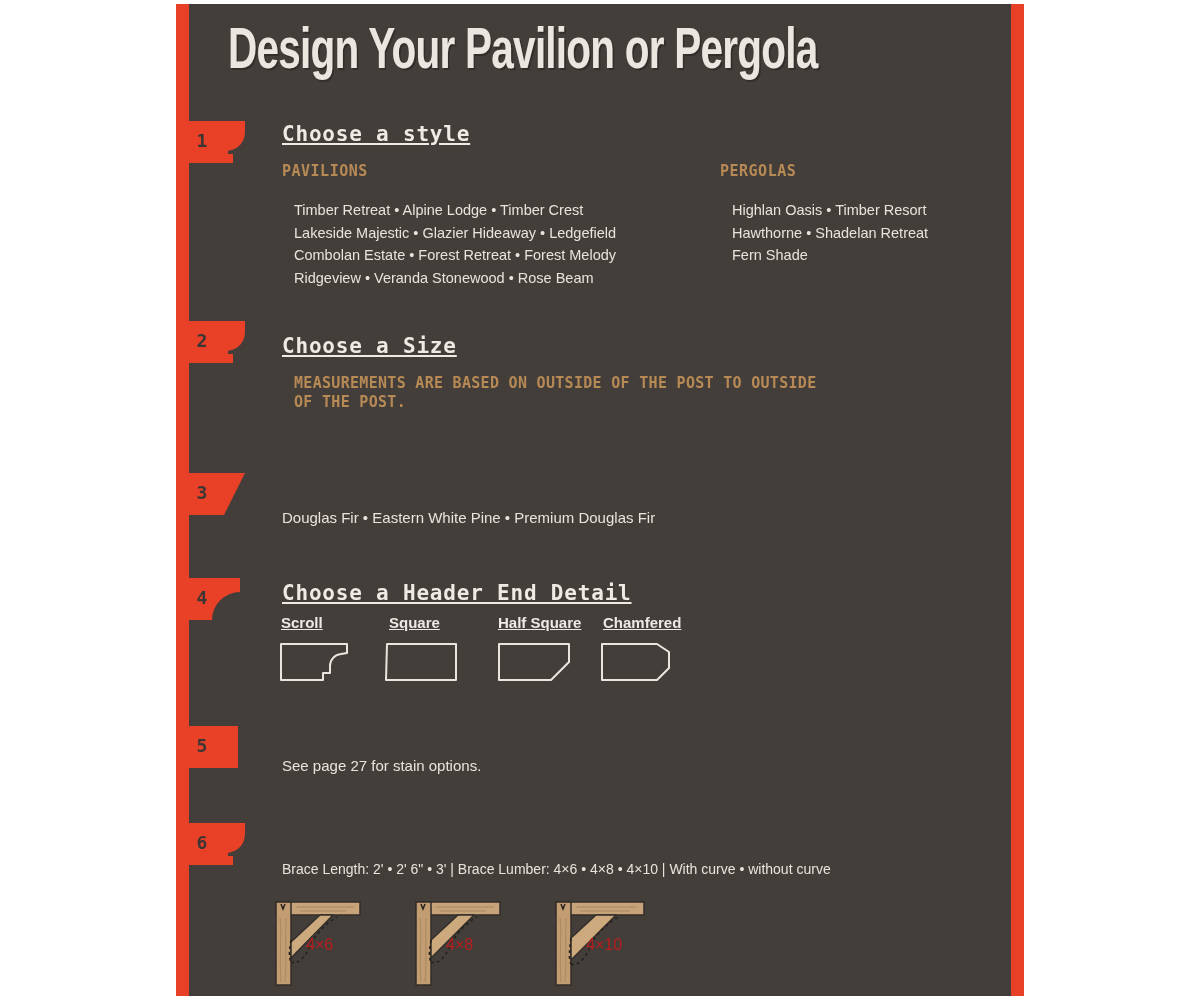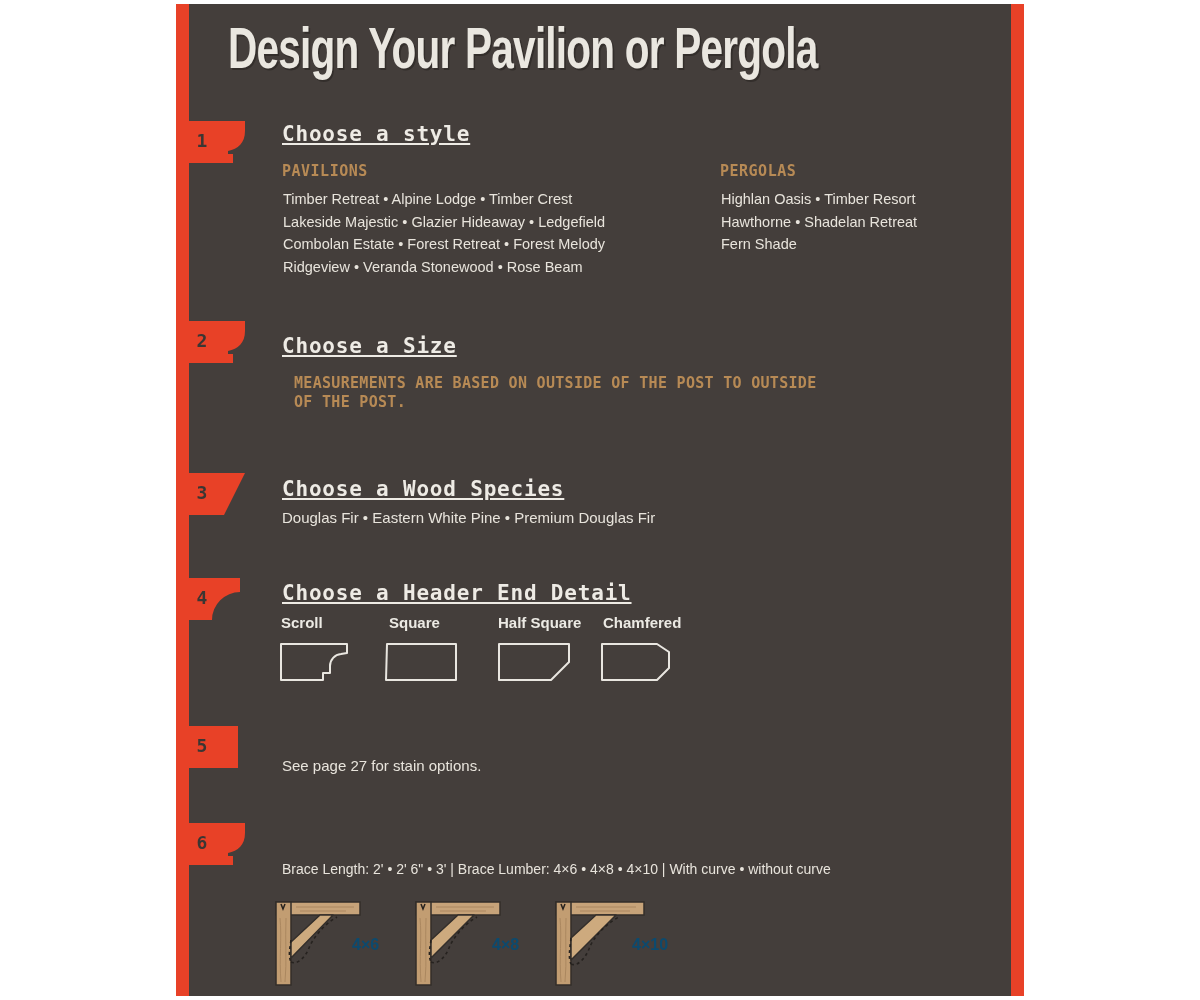--- a/index.html
+++ b/index.html
@@ -22,27 +22,27 @@
            font-family:"DejaVu Sans Mono", monospace;font-weight:bold;
            font-size:21px;letter-spacing:0.8px;white-space:nowrap;text-decoration:underline;}
   .eyebrow{position:absolute;margin:0;color:#b78a55;
            font-family:"DejaVu Sans Mono", monospace;font-weight:bold;
            font-size:15px;letter-spacing:0.5px;}
   .note{position:absolute;left:282px;width:550px;margin:12px;color:#b78a55;
         font-family:"DejaVu Sans Mono", monospace;font-weight:bold;
         font-size:15px;letter-spacing:0.3px;line-height:19px;}
   .body-text{position:absolute;left:282px;margin:0;color:#e8e4dc;
              font-size:15px;white-space:nowrap;}
-  .list{position:absolute;margin:1px;color:#e8e4dc;font-size:14.5px;line-height:22.5px;}
+  .list{position:absolute;margin:12px;color:#e8e4dc;font-size:14.5px;line-height:22.5px;}
   .list div{white-space:nowrap;}
-  .opt-label{position:absolute;margin:0;color:#eceae4;font-weight:bold;font-size:15px;white-space:nowrap;}
+  .opt-label{position:absolute;margin:0;color:#eceae4;font-weight:bold;font-size:15px;white-space:nowrap;text-decoration:underline;}
   .shape{position:absolute;}
   .brace{position:absolute;width:100px;height:94px;}
-  .brace .blabel{position:absolute;left:40px;top:40px;color:#0c4a6e;
-                 font-weight:bold;font-size:16px;margin-left:46px;}
+  .brace .blabel{position:absolute;left:40px;top:40px;color:#b91c1c;
+                 font-weight:normal;font-size:16px;}
 </style>
 </head>
 <body>
 
 <div class="page">
   <div class="panel"></div>
 
   <h1 class="title">Design Your Pavilion or Pergola</h1>
 
   <div class="tab" style="top:121px">
@@ -74,21 +74,20 @@
   </div>
   <h2 class="heading" style="top:334px">Choose a Size</h2>
   <p class="note" style="top:362px">MEASUREMENTS ARE BASED ON OUTSIDE OF THE POST TO OUTSIDE OF THE POST.</p>
 
   <div class="tab" style="top:473px">
     <svg width="69" height="42" viewBox="0 0 69 42">
       <path d="M0,0 H69 L48,42 H0 Z" fill="#e84127"></path>
     </svg>
     <span class="num">3</span>
   </div>
-  <h2 class="heading" style="top:477px">Choose a Wood Species</h2>
   <p class="body-text" style="top:509px">Douglas Fir  •  Eastern White Pine  •  Premium Douglas Fir</p>
 
   <div class="tab" style="top:578px">
     <svg width="69" height="42" viewBox="0 0 69 42">
       <path d="M0,0 H64 V14 A28,28 0 0 0 36,42 H0 Z" fill="#e84127"></path>
     </svg>
     <span class="num">4</span>
   </div>
   <h2 class="heading" style="top:581px">Choose a Header End Detail</h2>
 

